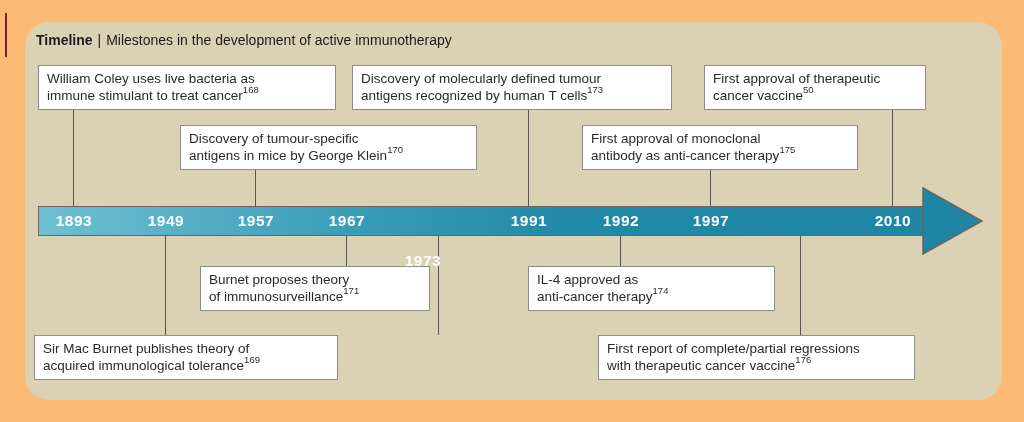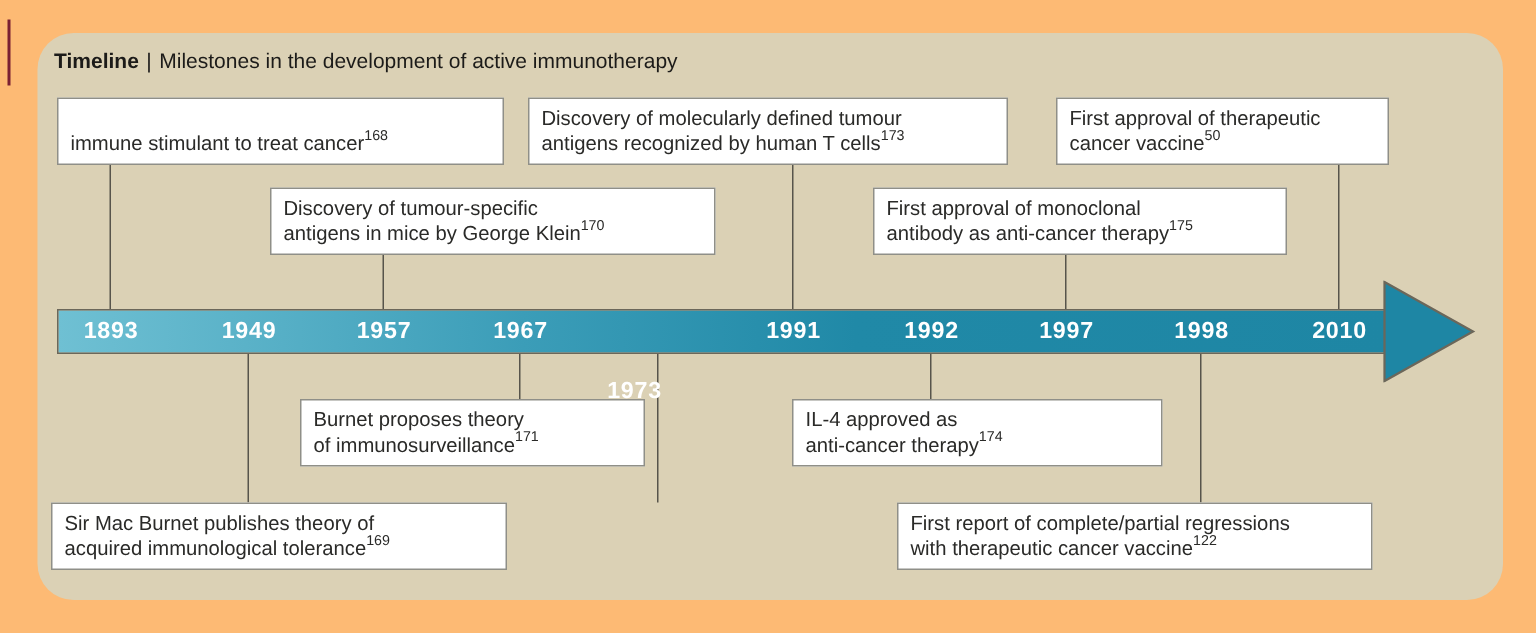--- a/index.html
+++ b/index.html
@@ -62,29 +62,28 @@
 
   <div class="bar">
     <span class="year" style="left:-5px;">1893</span>
     <span class="year" style="left:87px;">1949</span>
     <span class="year" style="left:177px;">1957</span>
     <span class="year" style="left:268px;">1967</span>
     <span class="year" style="left:344px;margin-top:40px;">1973</span>
     <span class="year" style="left:450px;">1991</span>
     <span class="year" style="left:542px;">1992</span>
     <span class="year" style="left:632px;">1997</span>
-    <span class="year" style="left:722px;">1998</span>
     <span class="year" style="left:814px;">2010</span>
   </div>
   <svg class="arrowhead" width="62" height="68">
     <polygon points="1,1 60,34 1,67" fill="#1e86a4" stroke="#6b675a" stroke-width="1.5"></polygon>
   </svg>
 
   <div class="box" style="left:38px;top:65px;width:298px;">
-    <br>
+    <span>William Coley uses live bacteria as</span><br>
     <span>immune stimulant to treat cancer</span><sup>168</sup>
   </div>
   <div class="box" style="left:180px;top:125px;width:297px;">
     <span>Discovery of tumour-specific</span><br>
     <span>antigens in mice by George Klein</span><sup>170</sup>
   </div>
   <div class="box" style="left:352px;top:65px;width:320px;">
     <span>Discovery of molecularly defined tumour</span><br>
     <span>antigens recognized by human T cells</span><sup>173</sup>
   </div>
@@ -104,16 +103,16 @@
   <div class="box" style="left:200px;top:266px;width:230px;">
     <span>Burnet proposes theory</span><br>
     <span>of immunosurveillance</span><sup>171</sup>
   </div>
   <div class="box" style="left:528px;top:266px;width:247px;">
     <span>IL-4 approved as</span><br>
     <span>anti-cancer therapy</span><sup>174</sup>
   </div>
   <div class="box" style="left:598px;top:335px;width:317px;">
     <span>First report of complete/partial regressions</span><br>
-    <span>with therapeutic cancer vaccine</span><sup>122</sup>
+    <span>with therapeutic cancer vaccine</span><sup>176</sup>
   </div>
 
 </div>
 
 </body></html>

